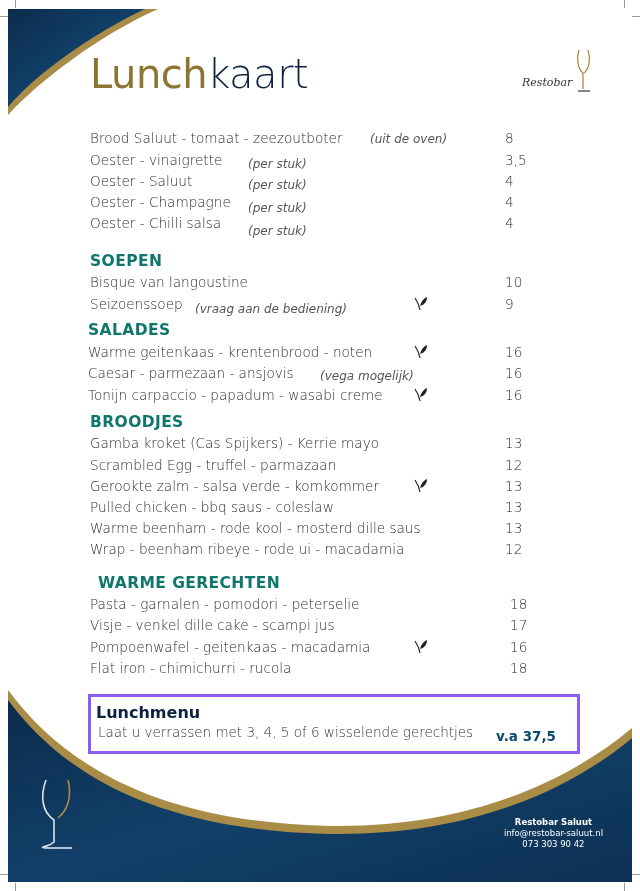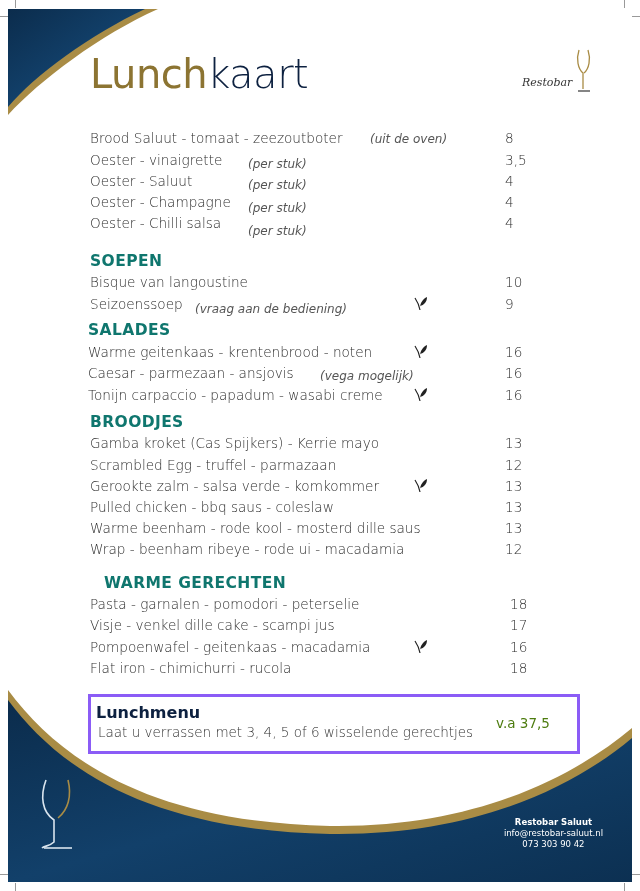--- a/index.html
+++ b/index.html
@@ -15,21 +15,21 @@
     .logo-sub { position: absolute; left: 46px; top: 31px; font-family: "DejaVu Serif", serif; font-style: italic; font-size: 11px; color: #333; }
     .logo-glass { position: absolute; left: 100px; top: 4px; }
     .row { position: absolute; left: 90px; width: 440px; height: 20px; font-size: 13.6px; line-height: 20px; white-space: nowrap; color: #2e2e2e; font-weight: 300; }
     .row .note { font-size: 12px; font-style: italic; color: #555; position: absolute; top: 1px; }
     .row .price { position: absolute; left: 415px; top: 0; }
     .row .leaf { position: absolute; left: 324px; top: 2px; }
     .heading { position: absolute; font-size: 15.5px; font-weight: bold; color: #0f766e; letter-spacing: 0.4px; line-height: 20px; }
     .box { position: absolute; left: 88px; top: 694px; width: 492px; height: 60px; border: 3px solid #8b5cf6; background: #fff; box-sizing: border-box; }
     .box-title { position: absolute; left: 5px; top: 6px; font-size: 16px; font-weight: bold; color: #0d2140; }
     .box-desc { position: absolute; left: 7px; top: 27px; font-size: 13.5px; color: #333; font-weight: 300; white-space: nowrap; }
-    .box-price { position: absolute; left: 405px; top: 18px; font-size: 13.5px; font-weight: normal; color: #4d7c0f; }
+    .box-price { position: absolute; left: 405px; top: 31px; font-size: 13.5px; font-weight: bold; color: #0c4a6e; }
     .contact { position: absolute; right: 37px; top: 817px; text-align: center; color: #fff; font-size: 8.5px; line-height: 11px; }
     .contact .name { font-weight: bold; }
     .glass-bottom { position: absolute; left: 38px; top: 778px; }
   </style>
 </head>
 <body>
 
 <div class="page">
 
   <svg class="bg-svg" width="640" height="891" viewBox="0 0 640 891">
@@ -157,21 +157,21 @@
   </div>
   <div class="row" style="top:518px">
     <span>Warme beenham - rode kool - mosterd dille saus</span>
     <span class="price">13</span>
   </div>
   <div class="row" style="top:539px">
     <span>Wrap - beenham ribeye - rode ui - macadamia</span>
     <span class="price">12</span>
   </div>
 
-  <div class="heading" style="left:104px;top:573px">WARME GERECHTEN</div>
+  <div class="heading" style="left:98px;top:573px">WARME GERECHTEN</div>
   <div class="row" style="top:594px">
     <span>Pasta - garnalen - pomodori - peterselie</span>
     <span class="price" style="left:420px">18</span>
   </div>
   <div class="row" style="top:615px">
     <span>Visje - venkel dille cake - scampi jus</span>
     <span class="price" style="left:420px">17</span>
   </div>
   <div class="row" style="top:637px">
     <span>Pompoenwafel - geitenkaas - macadamia</span>

